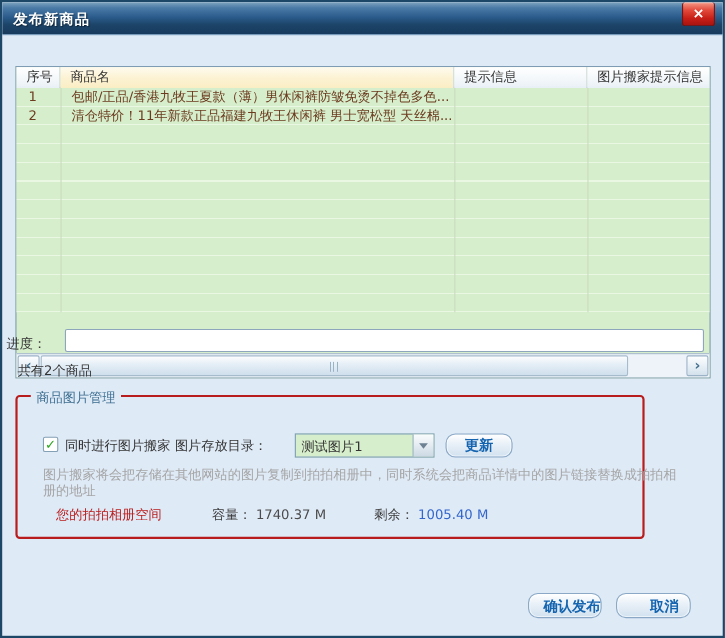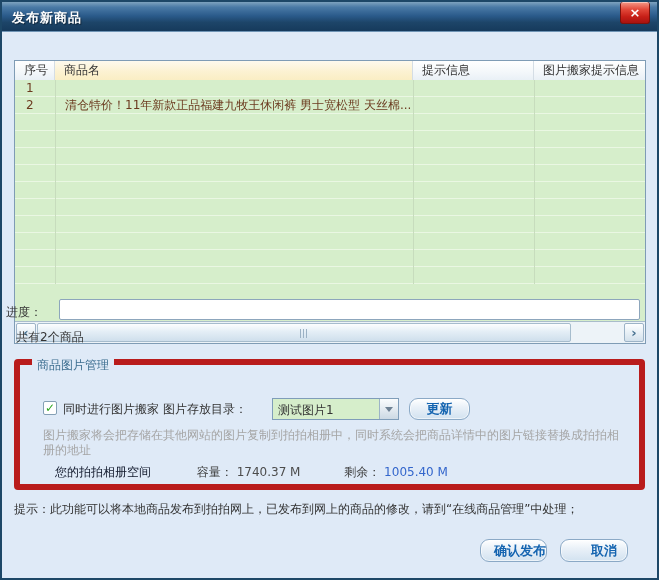--- a/index.html
+++ b/index.html
@@ -84,22 +84,22 @@
   .progress-label { position:absolute; left:4px; top:302px; }
   .progress-input {
     position:absolute; left:57px; top:297px; width:581px; height:21px;
     border:1px solid #8da6bc; border-radius:2px; background:#fff;
     font-family:"DejaVu Sans",sans-serif; font-size:12px; padding:0 4px;
   }
   .count-label { position:absolute; left:14px; top:327px; }
 
   
   .groupbox {
-    position:absolute; left:12px; top:357px; width:631px; height:131px;
-    border:6px solid #b91c1c; border-radius:4px;
+    position:absolute; left:12px; top:357px; width:572px; height:131px;
+    border:2px solid #b91c1c; border-radius:4px;
   }
   .group-title {
     position:absolute; left:12px; top:-8px; padding:0 5px;
     background:#dfeaf7; color:#3c6e90; font-size:12px;
   }
   .chk-row { position:absolute; left:23px; top:33px; height:22px; }
   .checkbox {
     position:absolute; left:0; top:3px; width:14px; height:14px;
     background:#fff; border:1px solid #84a0b5; border-radius:2px; cursor:pointer;
     color:#2ea621; font-size:12px; font-weight:bold; line-height:12px; text-align:center;
@@ -127,21 +127,21 @@
     color:#1464b0; font-weight:bold; font-size:13px; text-align:center; cursor:pointer;
     box-shadow:0 0 0 1px rgba(255,255,255,.6) inset;
     font-family:Liberation Serif, serif;
   }
   .update-btn { position:absolute; left:366px; top:0; width:61px; height:22px; line-height:20px; }
   .desc {
     position:absolute; left:23px; top:63px; width:585px;
     color:#a5a5a5; line-height:15px;
   }
   .album-row { position:absolute; left:35px; top:99px; white-space:nowrap; }
-  .album-label { color:#0f172a; margin-right:42px; }
+  .album-label { color:#b91c1c; margin-right:42px; }
   .cap-label { color:#3a3a3a; }
   .cap-value { color:#4c4c4c; margin-right:40px; }
   .rem-label { color:#3a3a3a; }
   .rem-value { color:#3366cc; }
 
   
   .hint { position:absolute; left:12px; top:499px; width:636px; color:#333; }
   .confirm-btn { position:absolute; left:478px; top:537px; width:67px; height:23px; line-height:21px;text-align:right; }
   .cancel-btn  { position:absolute; left:558px; top:537px; width:68px; height:23px; line-height:21px;padding-left:20px; }
 </style>
@@ -163,20 +163,21 @@
       <div class="th c2">商品名</div>
       <div class="th c3">提示信息</div>
       <div class="th c4">图片搬家提示信息</div>
     </div>
     <div class="tbody">
       <div class="vline v1"></div>
       <div class="vline v2"></div>
       <div class="vline v3"></div>
       <div class="trow r1">
         <div class="td c1">1</div>
+        <div class="td c2">包邮/正品/香港九牧王夏款（薄）男休闲裤防皱免烫不掉色多色...</div>
       </div>
       <div class="trow r2">
         <div class="td c1">2</div>
         <div class="td c2">清仓特价！11年新款正品福建九牧王休闲裤 男士宽松型 天丝棉...</div>
       </div>
     </div>
     <div class="hscroll">
       <div class="sbtn left">
         <span>‹</span>
       </div>
@@ -216,18 +217,17 @@
 
     <div class="album-row">
       <span class="album-label">您的拍拍相册空间</span>
       <span class="cap-label">容量：</span>
       <span class="cap-value">1740.37 M</span>
       <span class="rem-label">剩余：</span>
       <span class="rem-value">1005.40 M</span>
     </div>
   </div>
 
-  <div class="hint">提示：此功能可以将本地商品发布到拍拍网上，已发布到网上的商品的修改，请到“在线商品管理”中处理；</div>
 
   <div class="btn confirm-btn">确认发布</div>
   <div class="btn cancel-btn">取消</div>
 
 </div>
 
 </body></html>

